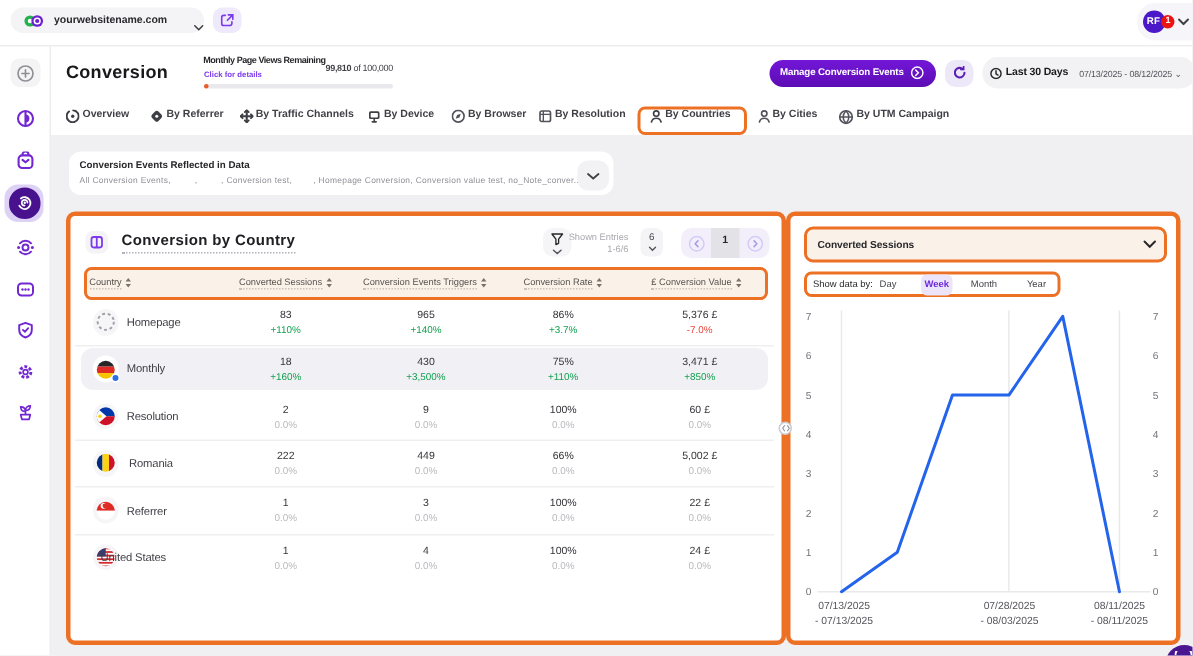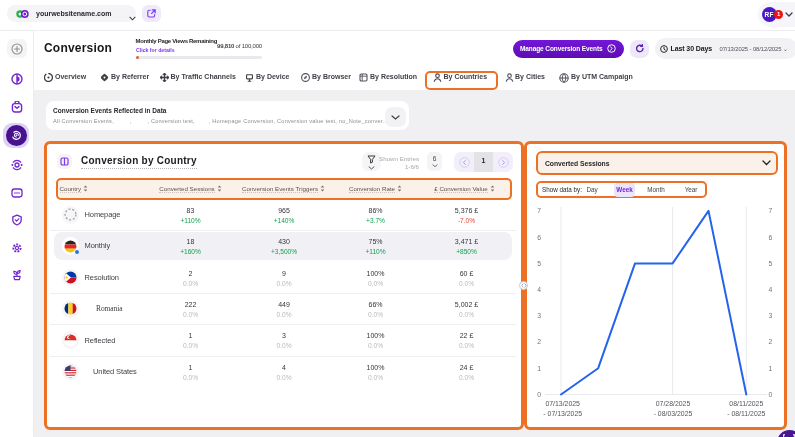--- a/index.html
+++ b/index.html
@@ -331,21 +331,21 @@
       <clipPath id="cro">
         <circle cx="6.5" cy="6.5" r="6"></circle>
       </clipPath>
       <g clip-path="url(#cro)">
         <rect x="0" y="0" width="4.33" height="13" fill="#002b7f"></rect>
         <rect x="4.33" y="0" width="4.33" height="13" fill="#fcd116"></rect>
         <rect x="8.66" y="0" width="4.34" height="13" fill="#ce1126"></rect>
       </g>
     </svg>
   </div>
-<div class="abs" style="left:96px;top:304.1px;font-size:7.5px;letter-spacing:-.1px;color:#3f3f46;z-index:4;white-space:nowrap;font-family:Liberation Serif, serif;">Romania</div>
+<div class="abs" style="left:86px;top:304.1px;font-size:7.5px;letter-spacing:-.1px;color:#3f3f46;z-index:4;white-space:nowrap;">Romania</div>
 <div class="abs" style="left:145.5px;top:301.1px;width:90px;text-align:center;font-size:7px;color:#35353b;z-index:4;">222</div>
 <div class="abs" style="left:145.5px;top:311.1px;width:90px;text-align:center;font-size:6.6px;color:#b9b9bf;z-index:4;">0.0%</div>
 <div class="abs" style="left:239.0px;top:301.1px;width:90px;text-align:center;font-size:7px;color:#35353b;z-index:4;">449</div>
 <div class="abs" style="left:239.0px;top:311.1px;width:90px;text-align:center;font-size:6.6px;color:#b9b9bf;z-index:4;">0.0%</div>
 <div class="abs" style="left:330.5px;top:301.1px;width:90px;text-align:center;font-size:7px;color:#35353b;z-index:4;">66%</div>
 <div class="abs" style="left:330.5px;top:311.1px;width:90px;text-align:center;font-size:6.6px;color:#b9b9bf;z-index:4;">0.0%</div>
 <div class="abs" style="left:421.5px;top:301.1px;width:90px;text-align:center;font-size:7px;color:#35353b;z-index:4;">5,002 £</div>
 <div class="abs" style="left:421.5px;top:311.1px;width:90px;text-align:center;font-size:6.6px;color:#b9b9bf;z-index:4;">0.0%</div>
 <div class="abs" style="left:50px;top:324.4px;width:466px;height:1px;background:#efeff1;z-index:2;"></div>
 <div class="abs" style="left:61.5px;top:331.4px;width:17.5px;height:17.5px;background:#f6f6f8;border-radius:50%;z-index:3;"></div>
@@ -355,21 +355,21 @@
         <circle cx="6.5" cy="6.5" r="6"></circle>
       </clipPath>
       <g clip-path="url(#csg)">
         <rect x="0" y="0" width="13" height="6.5" fill="#e02b24"></rect>
         <rect x="0" y="6.5" width="13" height="6.5" fill="#fff"></rect>
         <circle cx="5" cy="3.2" r="1.9" fill="#fff"></circle>
         <circle cx="5.9" cy="3.2" r="1.55" fill="#e02b24"></circle>
       </g>
     </svg>
   </div>
-<div class="abs" style="left:84.5px;top:335.5px;font-size:7.5px;letter-spacing:-.1px;color:#3f3f46;z-index:4;white-space:nowrap;">Reflected</div>
+<div class="abs" style="left:84.5px;top:335.5px;font-size:7.5px;letter-spacing:-.1px;color:#3f3f46;z-index:4;white-space:nowrap;">Referrer</div>
 <div class="abs" style="left:145.5px;top:332.4px;width:90px;text-align:center;font-size:7px;color:#35353b;z-index:4;">1</div>
 <div class="abs" style="left:145.5px;top:342.4px;width:90px;text-align:center;font-size:6.6px;color:#b9b9bf;z-index:4;">0.0%</div>
 <div class="abs" style="left:239.0px;top:332.4px;width:90px;text-align:center;font-size:7px;color:#35353b;z-index:4;">3</div>
 <div class="abs" style="left:239.0px;top:342.4px;width:90px;text-align:center;font-size:6.6px;color:#b9b9bf;z-index:4;">0.0%</div>
 <div class="abs" style="left:330.5px;top:332.4px;width:90px;text-align:center;font-size:7px;color:#35353b;z-index:4;">100%</div>
 <div class="abs" style="left:330.5px;top:342.4px;width:90px;text-align:center;font-size:6.6px;color:#b9b9bf;z-index:4;">0.0%</div>
 <div class="abs" style="left:421.5px;top:332.4px;width:90px;text-align:center;font-size:7px;color:#35353b;z-index:4;">22 £</div>
 <div class="abs" style="left:421.5px;top:342.4px;width:90px;text-align:center;font-size:6.6px;color:#b9b9bf;z-index:4;">0.0%</div>
 <div class="abs" style="left:50px;top:355.8px;width:466px;height:1px;background:#efeff1;z-index:2;"></div>
 <div class="abs" style="left:61.5px;top:362.7px;width:17.5px;height:17.5px;background:#f6f6f8;border-radius:50%;z-index:3;"></div>
@@ -385,21 +385,21 @@
           <rect x="0" y="2.4" width="13" height="1.2"></rect>
           <rect x="0" y="4.8" width="13" height="1.2"></rect>
           <rect x="0" y="7.2" width="13" height="1.2"></rect>
           <rect x="0" y="9.6" width="13" height="1.2"></rect>
           <rect x="0" y="12" width="13" height="1.2"></rect>
         </g>
         <rect x="0" y="0" width="6.5" height="6" fill="#3c3b6e"></rect>
       </g>
     </svg>
   </div>
-<div class="abs" style="left:93px;top:366.8px;font-size:7.5px;letter-spacing:-.1px;color:#3f3f46;z-index:4;white-space:nowrap;">United States</div>
+<div class="abs" style="left:67px;top:366.8px;font-size:7.5px;letter-spacing:-.1px;color:#3f3f46;z-index:4;white-space:nowrap;">United States</div>
 <div class="abs" style="left:145.5px;top:363.8px;width:90px;text-align:center;font-size:7px;color:#35353b;z-index:4;">1</div>
 <div class="abs" style="left:145.5px;top:373.8px;width:90px;text-align:center;font-size:6.6px;color:#b9b9bf;z-index:4;">0.0%</div>
 <div class="abs" style="left:239.0px;top:363.8px;width:90px;text-align:center;font-size:7px;color:#35353b;z-index:4;">4</div>
 <div class="abs" style="left:239.0px;top:373.8px;width:90px;text-align:center;font-size:6.6px;color:#b9b9bf;z-index:4;">0.0%</div>
 <div class="abs" style="left:330.5px;top:363.8px;width:90px;text-align:center;font-size:7px;color:#35353b;z-index:4;">100%</div>
 <div class="abs" style="left:330.5px;top:373.8px;width:90px;text-align:center;font-size:6.6px;color:#b9b9bf;z-index:4;">0.0%</div>
 <div class="abs" style="left:421.5px;top:363.8px;width:90px;text-align:center;font-size:7px;color:#35353b;z-index:4;">24 £</div>
 <div class="abs" style="left:421.5px;top:373.8px;width:90px;text-align:center;font-size:6.6px;color:#b9b9bf;z-index:4;">0.0%</div>
 
 <div class="abs" style="left:523.5px;top:141px;width:263px;height:289px;background:#fff;border:3px solid #ed7124;border-radius:6px;box-sizing:border-box;z-index:1;"></div>

